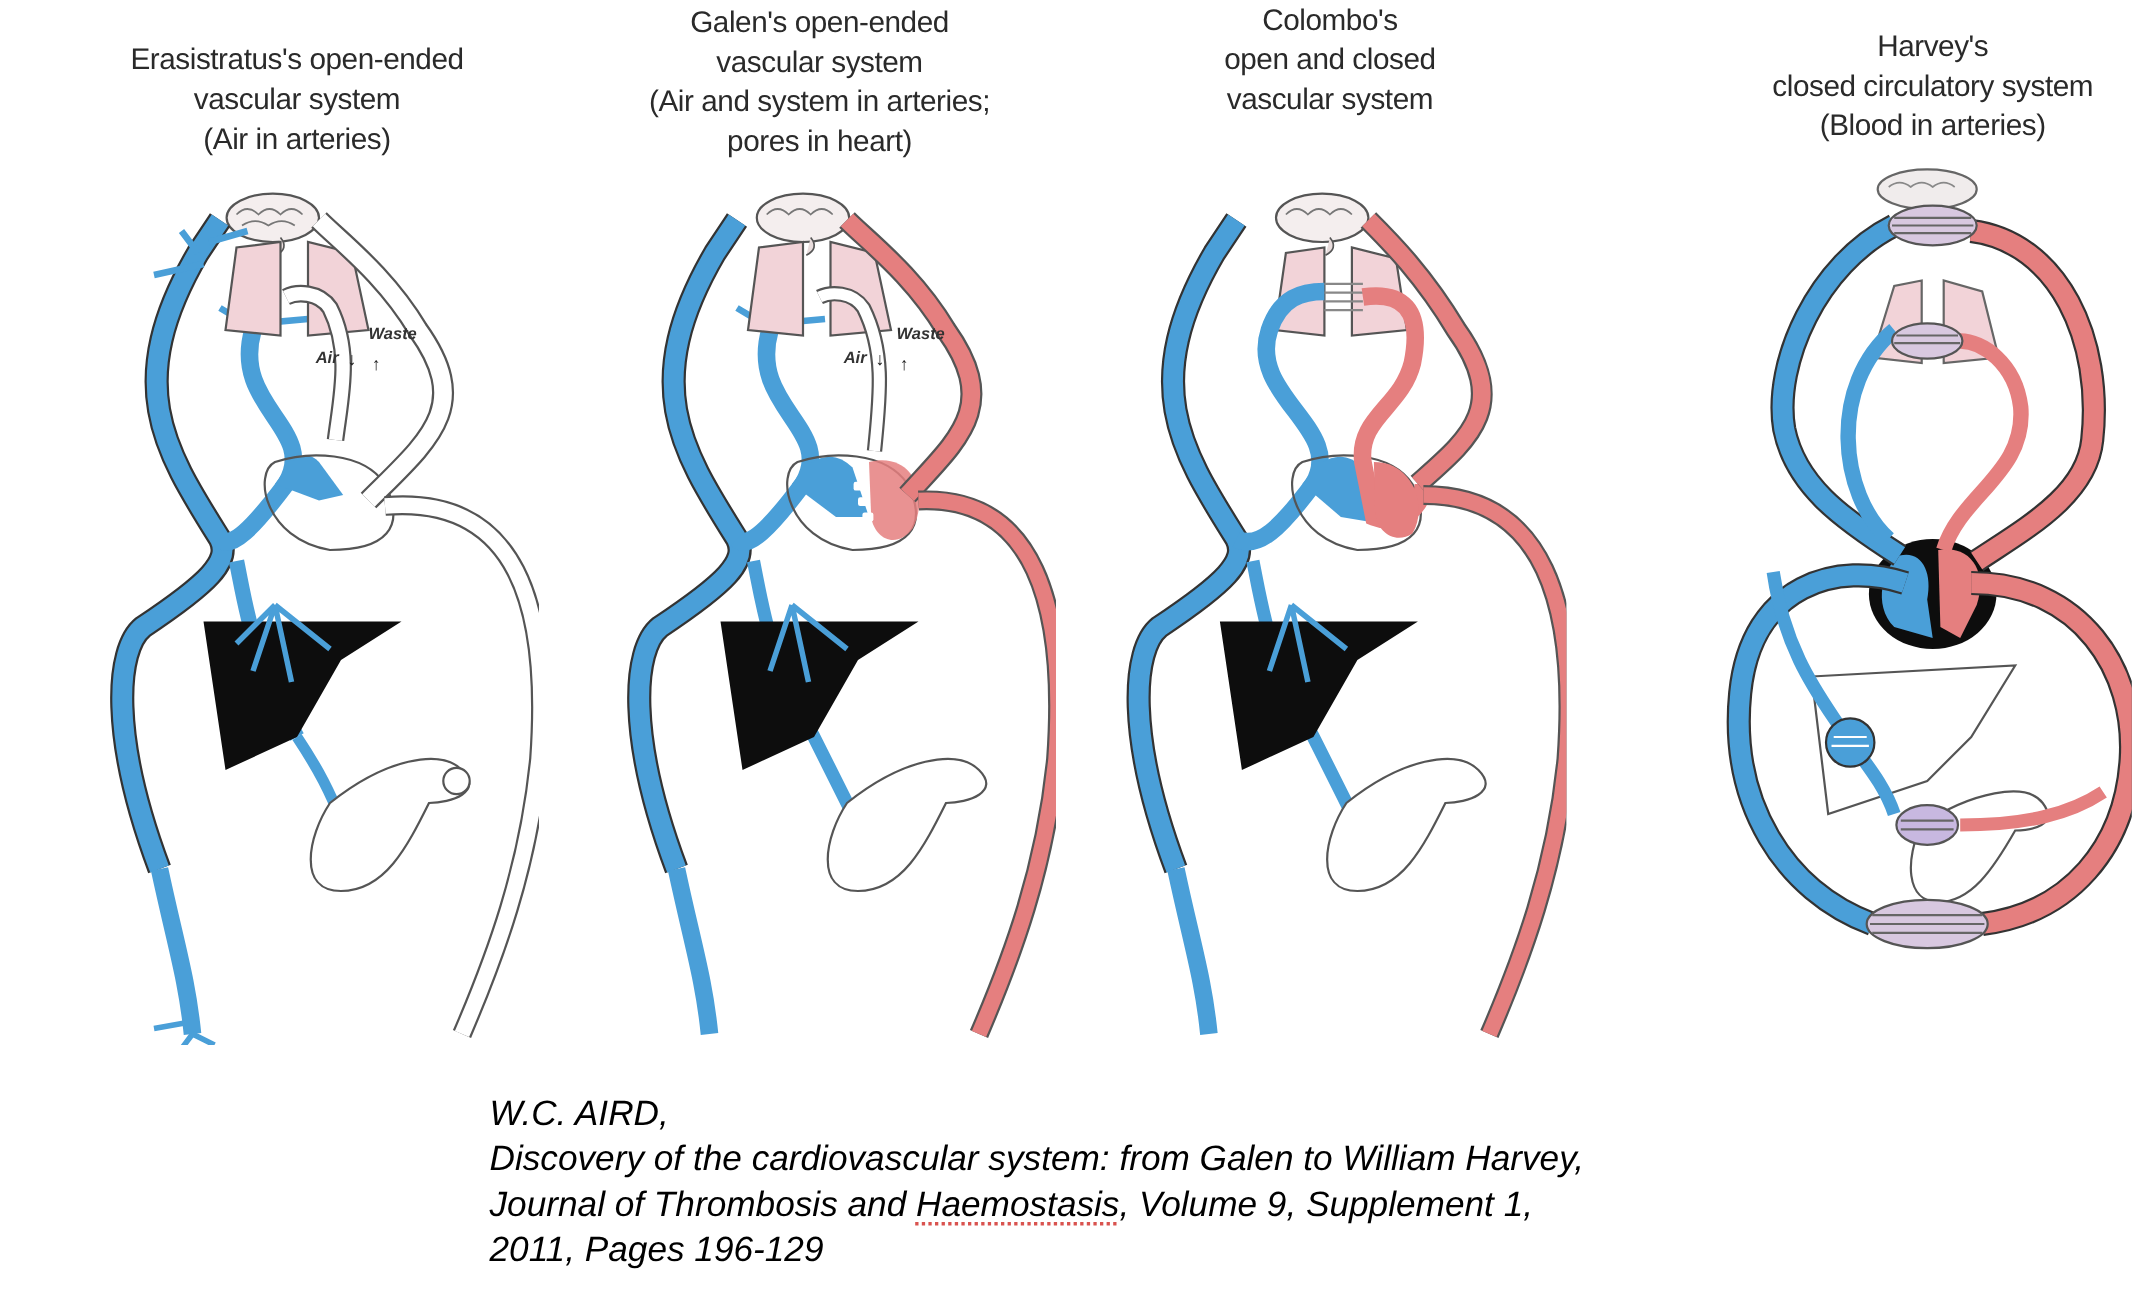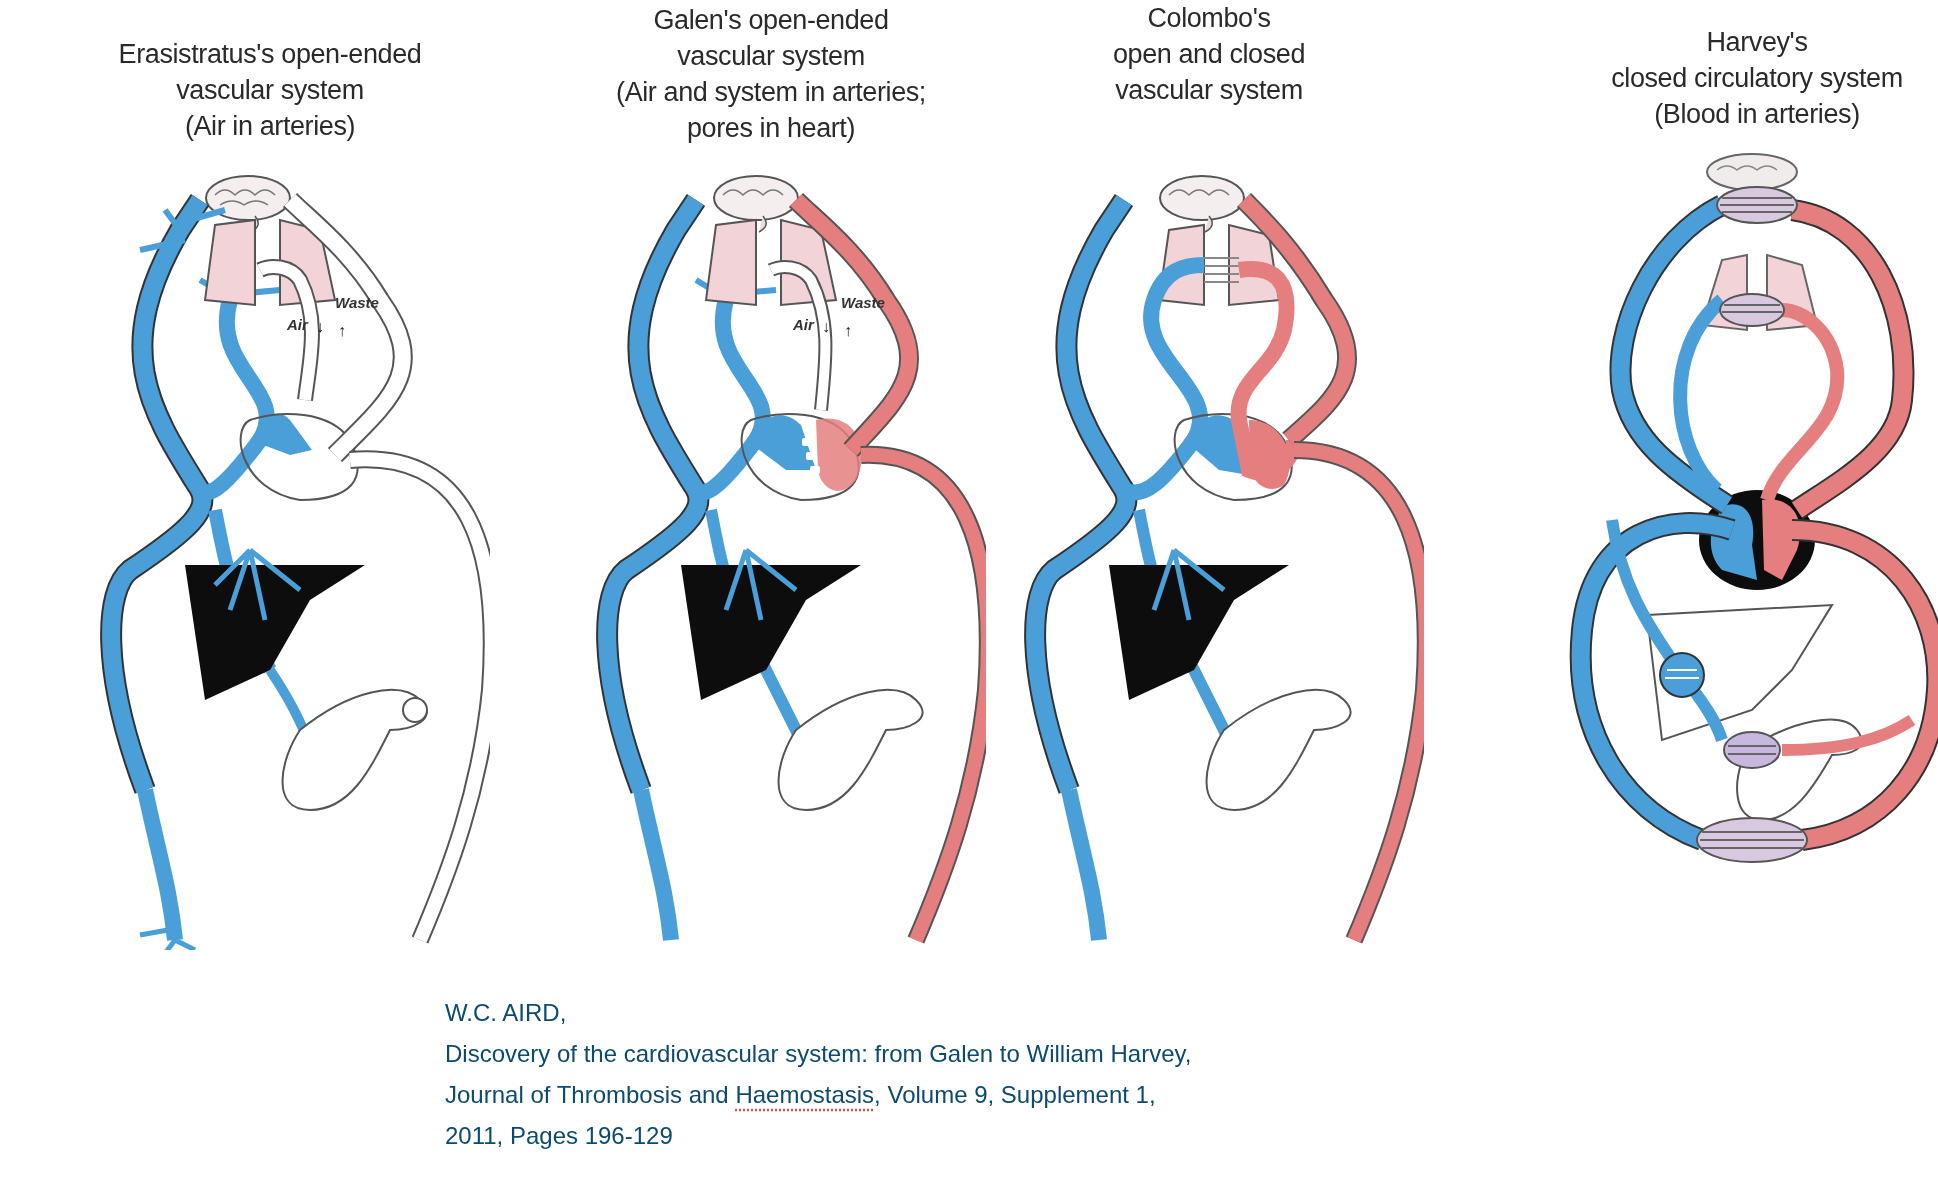--- a/index.html
+++ b/index.html
@@ -5,22 +5,22 @@
   html, body { margin: 0; padding: 0; background: #ffffff; }
   body { width: 1938px; height: 1182px; position: relative; overflow: hidden;
          font-family: "Liberation Sans", sans-serif; }
   .figure { position: absolute; left: 0; top: 0; width: 1938px; height: 960px; }
   .panel { position: absolute; top: 0; height: 960px; }
   .panel-title { position: absolute; left: 0; right: 0; text-align: center;
                  color: #2a2a2a; font-size: 27px; line-height: 36px;
                  font-family: "Liberation Sans", sans-serif; letter-spacing: -0.4px; }
   .panel-title div { white-space: nowrap; }
   .diagram { position: absolute; left: 0; }
-  .caption { position: absolute; left: 445px; top: 992px; color: #0c4a6e;
-             font-size: 24px; line-height: 41px; font-family: "Liberation Sans", sans-serif; }
+  .caption { position: absolute; left: 445px; top: 992px; color: #000000;
+             font-size: 32px; line-height: 41px; font-family: "Liberation Sans", sans-serif; font-style: italic; }
   .caption div { white-space: nowrap; }
   .spell { text-decoration: underline dotted #d9534f; text-underline-offset: 6px; margin-top: 20px; }
   svg text { font-family: "Liberation Sans", sans-serif; }
 </style>
 </head>
 <body>
 
 <div class="figure">
 
   <div class="panel" style="left:50px; width:440px;">
@@ -72,21 +72,21 @@
         <path d="M255 230 C260 190 270 150 250 110 C240 95 220 95 210 100" fill="none" stroke="#555" stroke-width="16"></path>
         <path d="M255 230 C260 190 270 150 250 110 C240 95 220 95 210 100" fill="none" stroke="#fff" stroke-width="12"></path>
       </g>
       <text x="237" y="160" font-size="15" font-style="italic" font-weight="bold" fill="#333">Air</text>
       <text x="285" y="138" font-size="15" font-style="italic" font-weight="bold" fill="#333">Waste</text>
       <text x="266" y="162" font-size="16" fill="#222">↓</text>
       <text x="288" y="166" font-size="16" fill="#222">↑</text>
     </svg>
   </div>
 
-  <div class="panel" style="left:556px; width:430px;">
+  <div class="panel" style="left:530px; width:430px;">
     <div class="panel-title" style="top:2px;">
       <div>Galen's open-ended</div>
       <div>vascular system</div>
       <div>(Air and system in arteries;</div>
       <div>pores in heart)</div>
     </div>
     <svg class="diagram" style="top:170px;" width="430" height="780" viewBox="0 0 430 780">
       <g>
         <ellipse cx="200" cy="28" rx="42" ry="22" fill="#f4eeee" stroke="#555" stroke-width="2"></ellipse>
         <path d="M167 25 q10 -10 20 0 q10 -10 20 0 q10 -10 20 0" fill="none" stroke="#777" stroke-width="1.5"></path>

